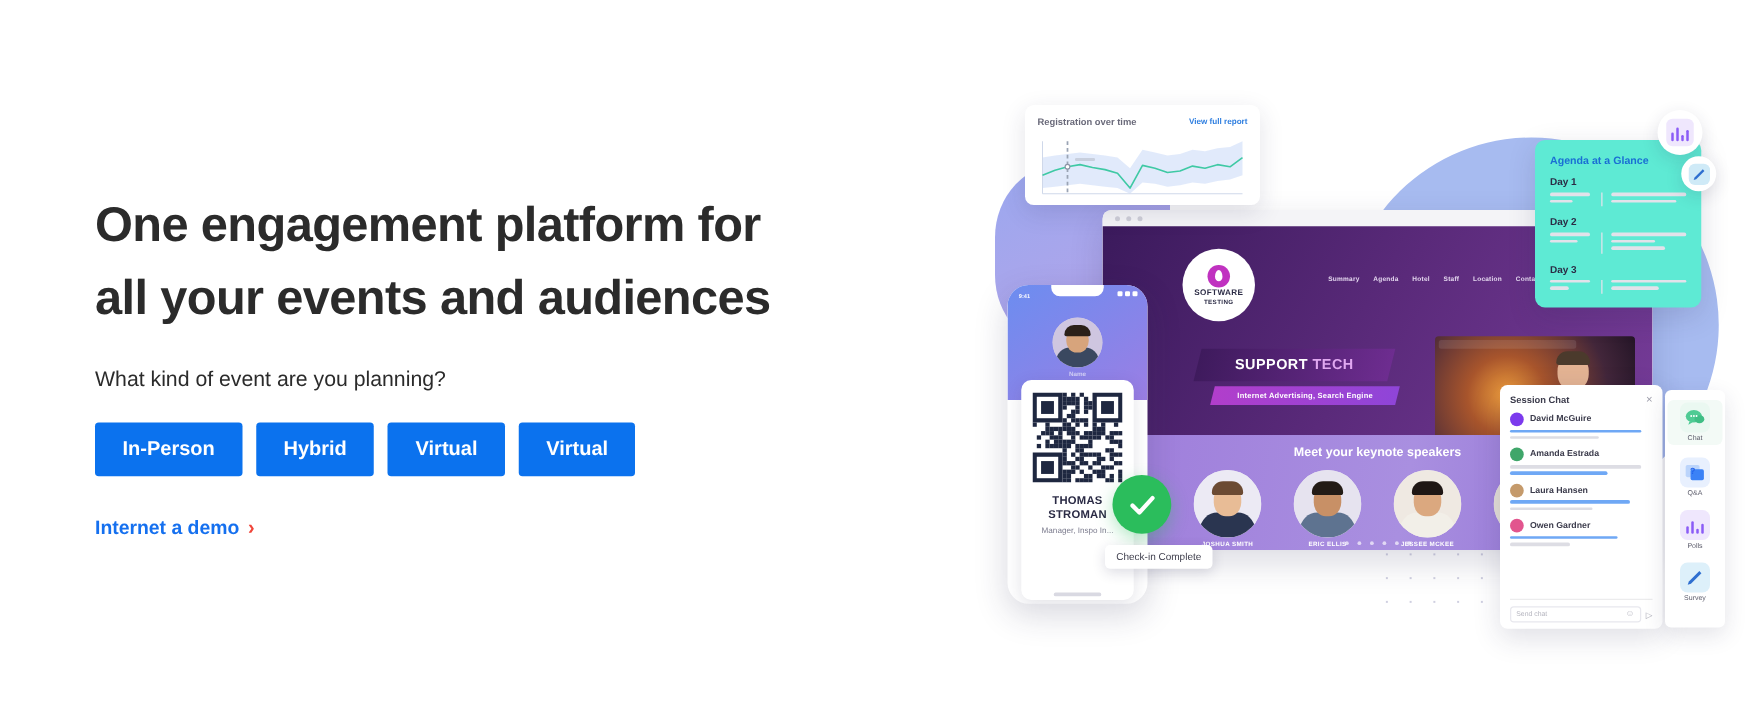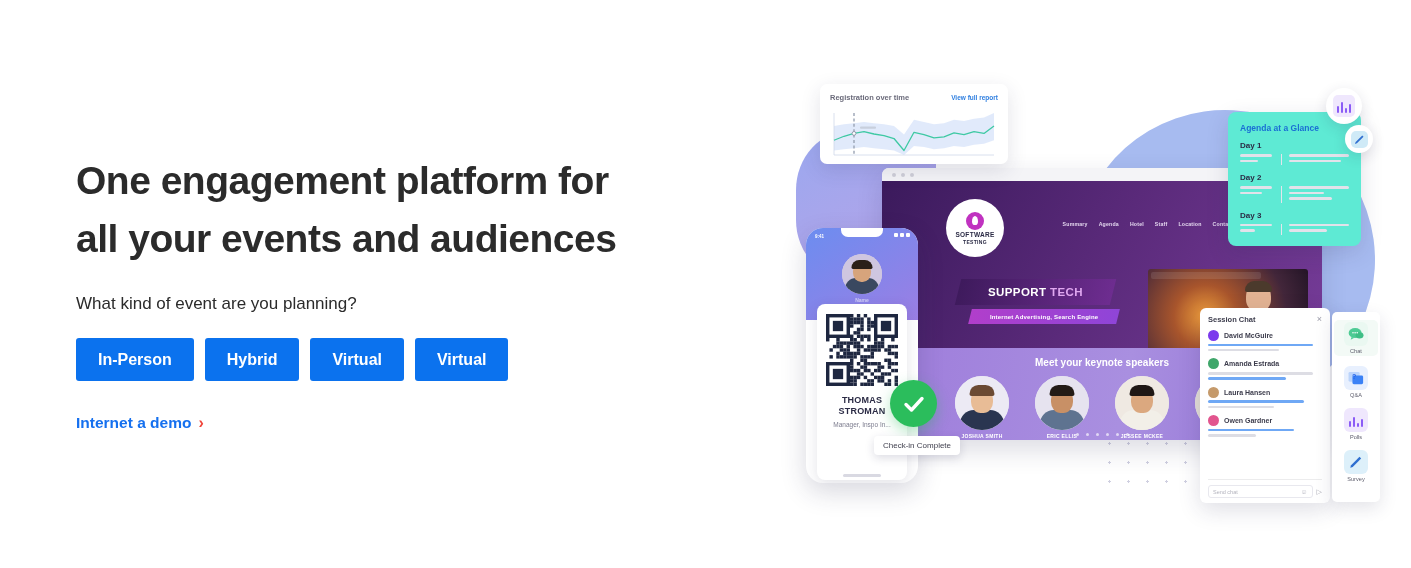--- a/index.html
+++ b/index.html
@@ -142,21 +142,21 @@
   .qr { width:72px; height:72px; margin:0 auto; position:relative; }
   .ph-pname { margin-top:9px; font-size:9px; font-weight:700; color:#2b2b45; line-height:11px; letter-spacing:.2px;}
   .ph-role { margin-top:4px; font-size:6.5px; color:#7c7c8e; }
   .ph-home { position:absolute; left:50%; transform:translateX(-50%); bottom:6px; width:38px; height:3px; border-radius:2px; background:#d9d9e2; }
   .check {
     position:absolute; left:110px; top:380px; width:47px; height:47px; border-radius:50%;
     background:#2BBD5C; box-shadow:0 5px 14px rgba(43,189,92,.35);
     display:flex; align-items:center; justify-content:center;
   }
   .tooltip {
-    position:absolute; left:94px; top:436px; background:#fff; border-radius:4px;
+    position:absolute; left:104px; top:436px; background:#fff; border-radius:4px;
     box-shadow:0 3px 10px rgba(40,40,80,.16); padding:5px 9px; font-size:8px; color:#41414f; white-space:nowrap;
   }
 
   
   .agenda {
     position:absolute; left:448px; top:112px; width:133px; height:134px; background:#5eead4;
     border-radius:8px; box-shadow:0 7px 22px rgba(40,40,80,.15); padding:11px 12px;
   }
   .ag-title { font-size:8.5px; font-weight:700; color:#1a6fd4; }
   .ag-day { font-size:8px; font-weight:700; color:#2b2b45; margin-top:8px; }

